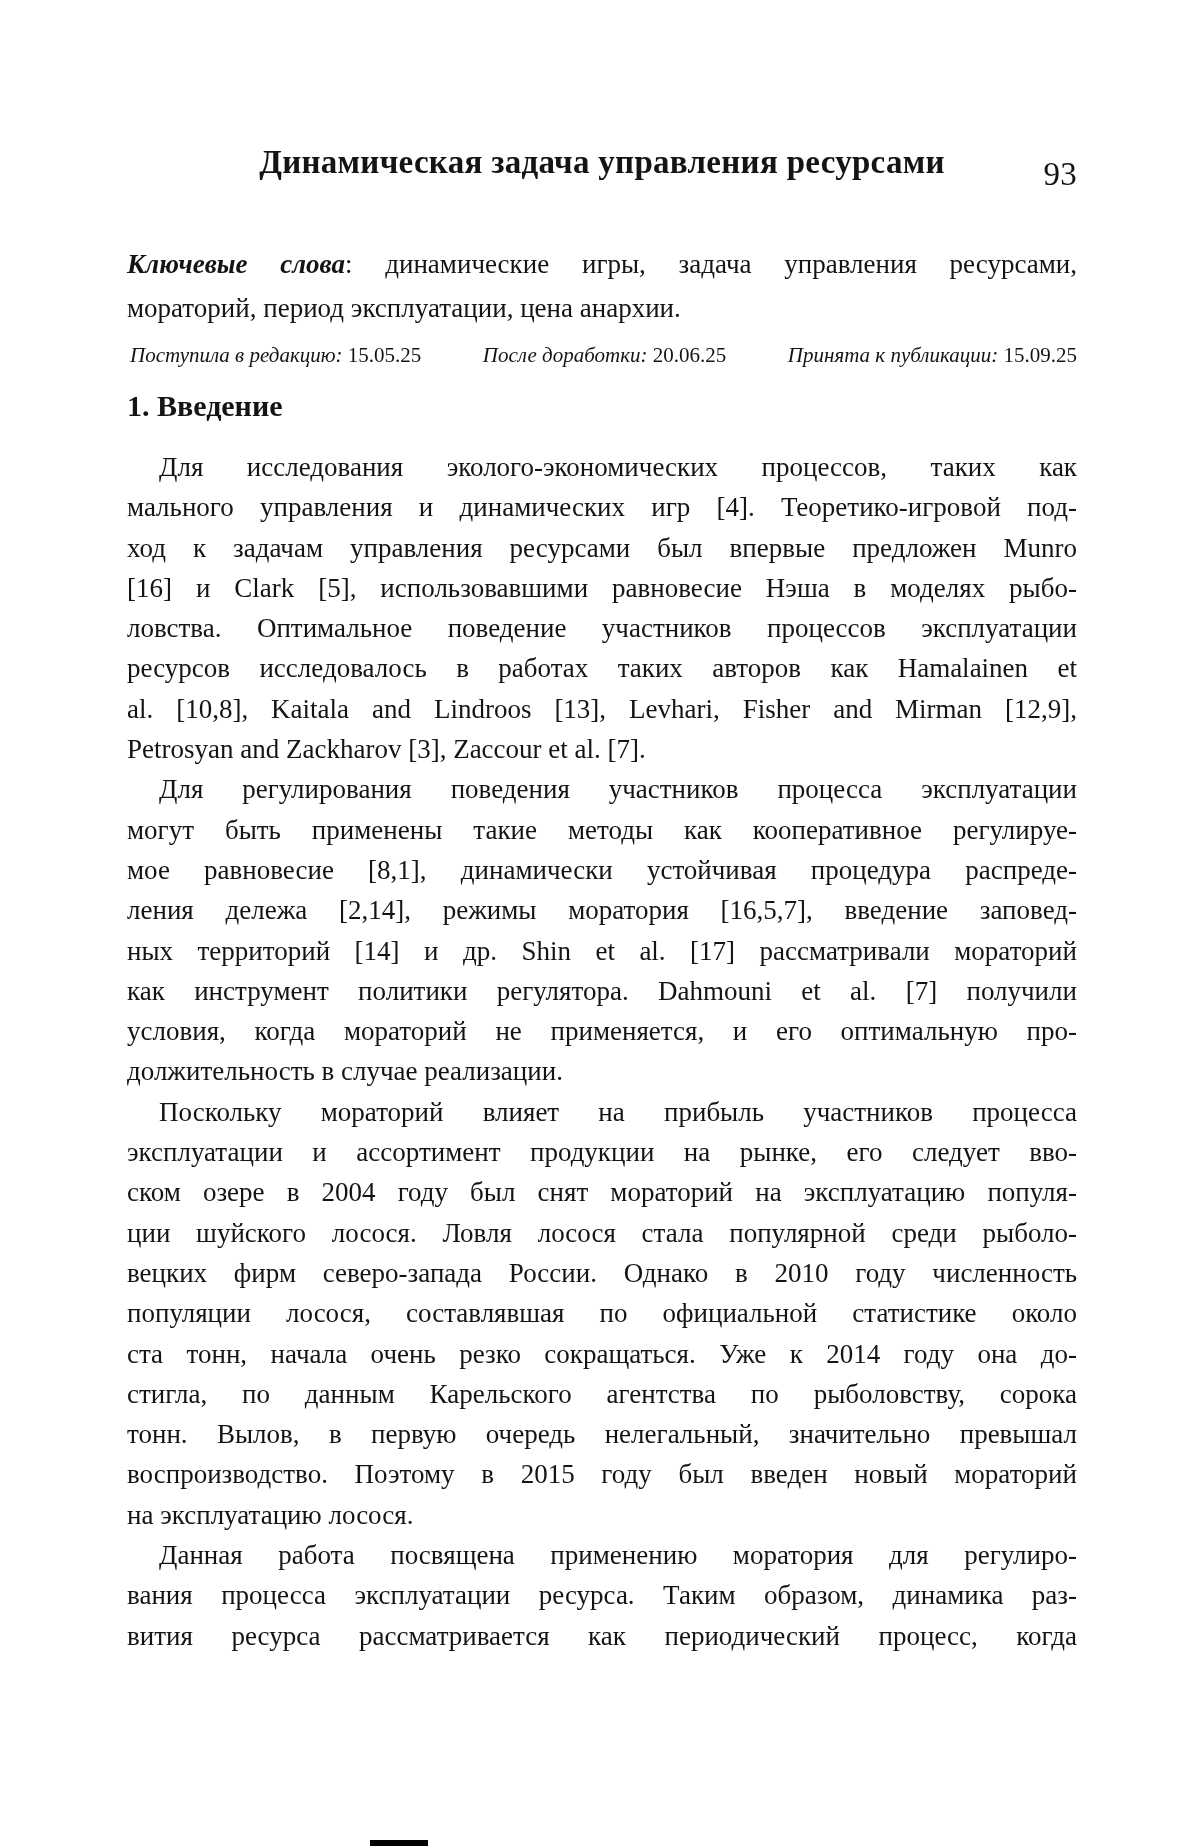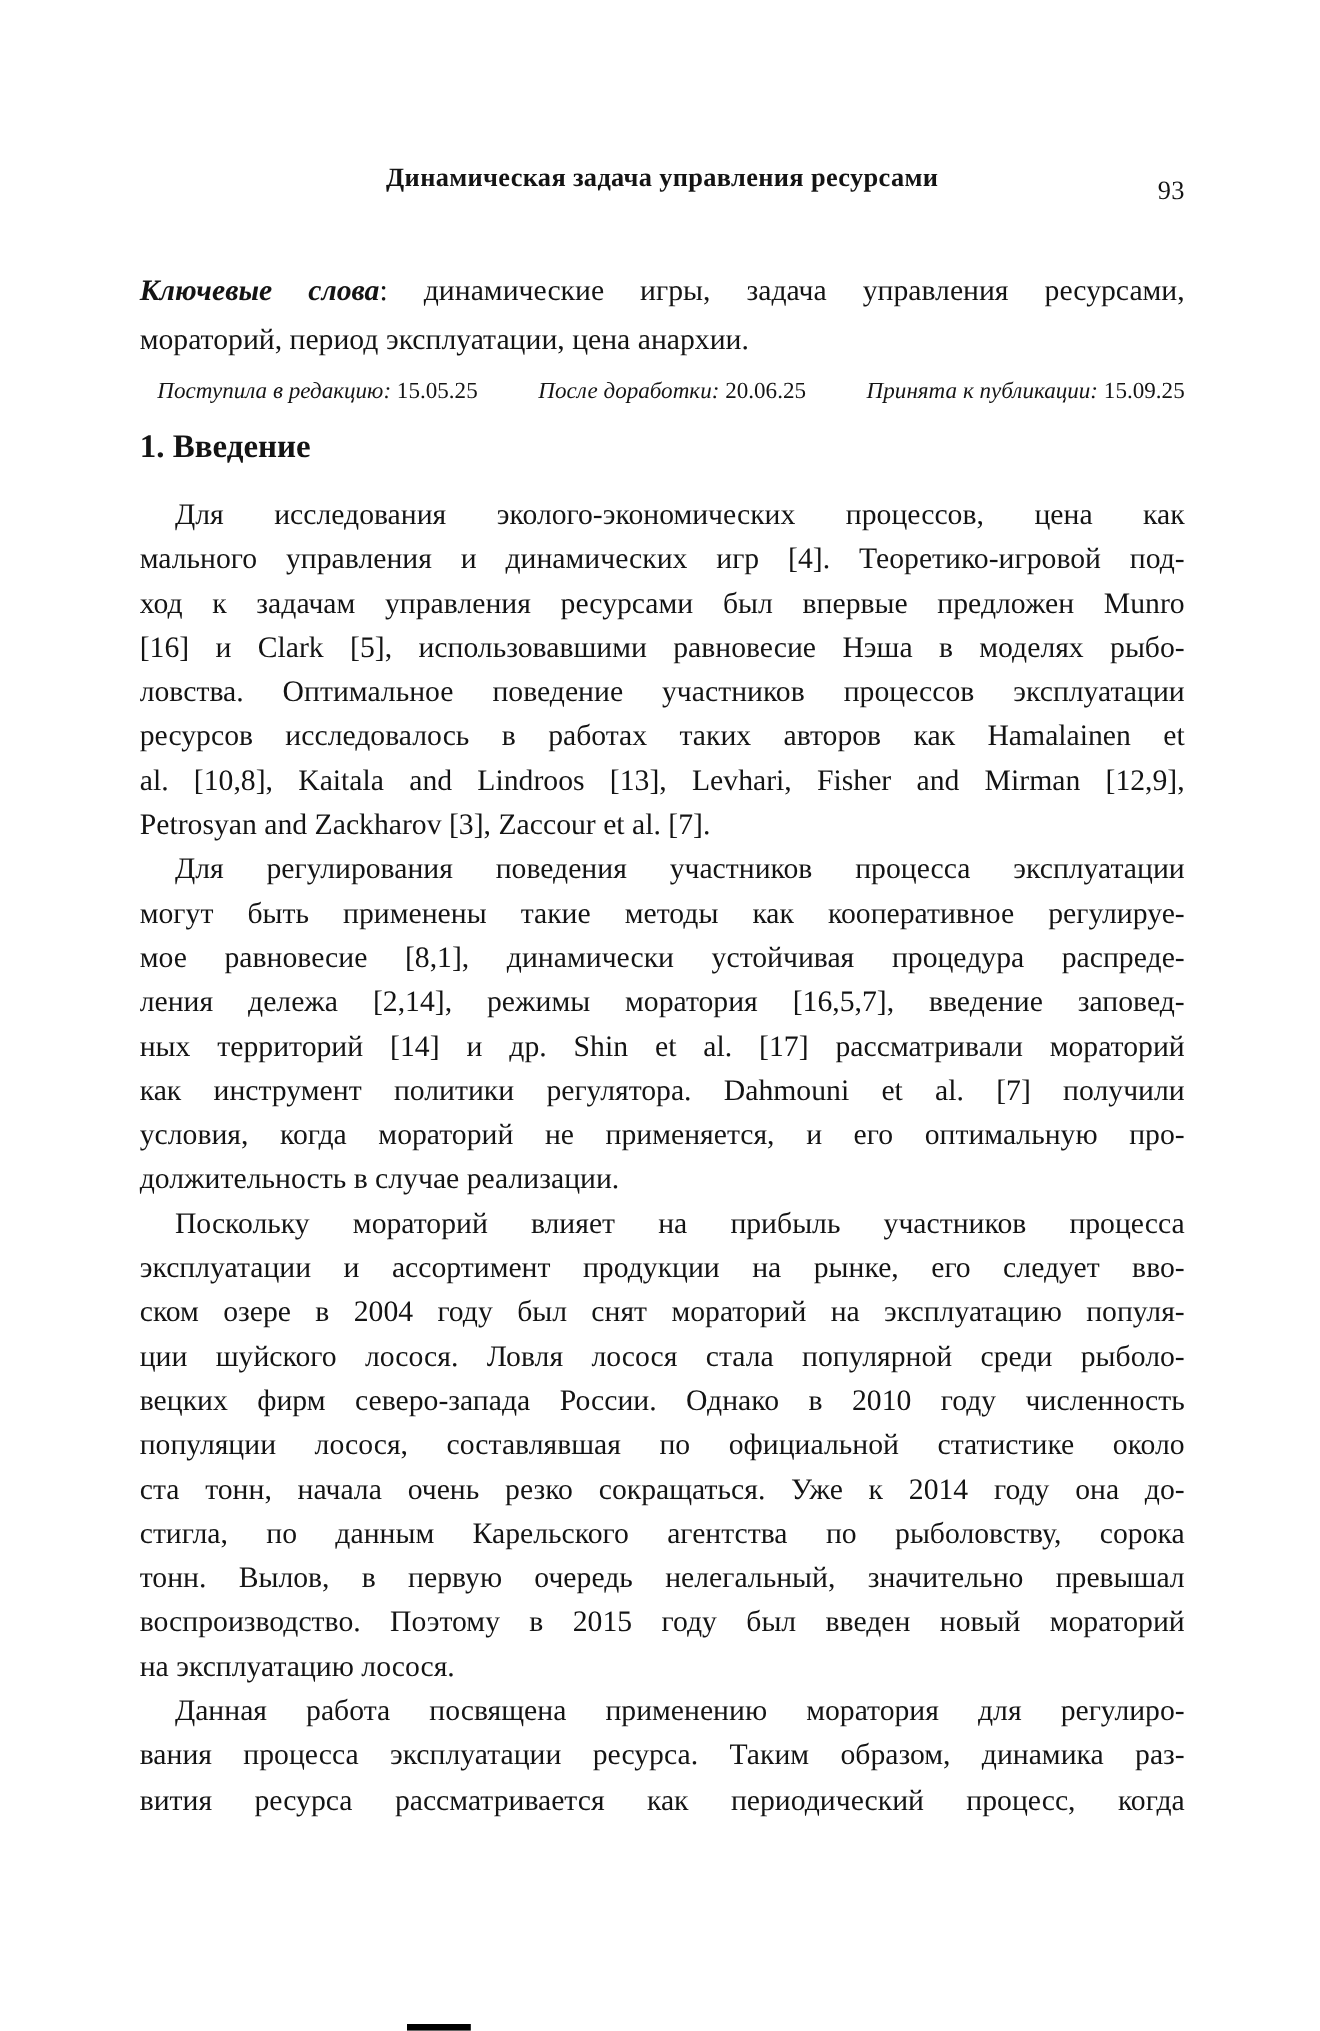--- a/index.html
+++ b/index.html
@@ -17,41 +17,41 @@
     position: relative;
     width: 950px;
     margin-left: 127px;
     padding-top: 148px;
   }
   
   .running-head {
     position: relative;
     text-align: center;
     font-weight: bold;
-    font-size: 24px;
+    font-size: 33px;
     line-height: 28px;
     letter-spacing: 0.3px;
   }
   .rh-page {
     position: absolute;
     right: 0; top: 12px;
     font-weight: normal;
   }
   
   .keywords {
     margin: 66px 0 0 0;
     font-size: 27px;
     line-height: 44px;
   }
   .kw-line { display: block; }
   .kw-just { text-align: justify; text-align-last: justify; }
   .keywords em { font-style: italic; font-weight: bold; }
   
   .history {
-    margin: 12px 0 0 16px;
+    margin: 12px 0 0 3px;
     font-size: 21px;
     line-height: 26px;
     display: flex;
     justify-content: space-between;
     white-space: nowrap;
   }
   .hist-label { font-style: italic; }
   .hist-date { font-style: normal; }
   
   .section-heading {
@@ -100,21 +100,21 @@
   <p class="history">
       <span class="hist-item"><em class="hist-label">Поступила в редакцию:</em><span class="hist-date"> 15.05.25</span></span>
       <span class="hist-item"><em class="hist-label">После доработки:</em><span class="hist-date"> 20.06.25</span></span>
       <span class="hist-item"><em class="hist-label">Принята к публикации:</em><span class="hist-date"> 15.09.25</span></span>
     </p>
 
   <h2 class="section-heading">1. Введение</h2>
 
   <div class="body-text">
       <div class="para">
-        <div class="pline first">Для исследования эколого-экономических процессов, цена как</div>
+        <div class="pline first">Для исследования эколого-экономических процессов, таких как</div>
         <div class="pline">мального управления и динамических игр [4]. Теоретико-игровой под-</div>
         <div class="pline">ход к задачам управления ресурсами был впервые предложен Munro</div>
         <div class="pline">[16] и Clark [5], использовавшими равновесие Нэша в моделях рыбо-</div>
         <div class="pline">ловства. Оптимальное поведение участников процессов эксплуатации</div>
         <div class="pline">ресурсов исследовалось в работах таких авторов как Hamalainen et</div>
         <div class="pline">al. [10,8], Kaitala and Lindroos [13], Levhari, Fisher and Mirman [12,9],</div>
         <div class="pline last">Petrosyan and Zackharov [3], Zaccour et al. [7].</div>
       </div>
       <div class="para">
         <div class="pline first">Для регулирования поведения участников процесса эксплуатации</div>

